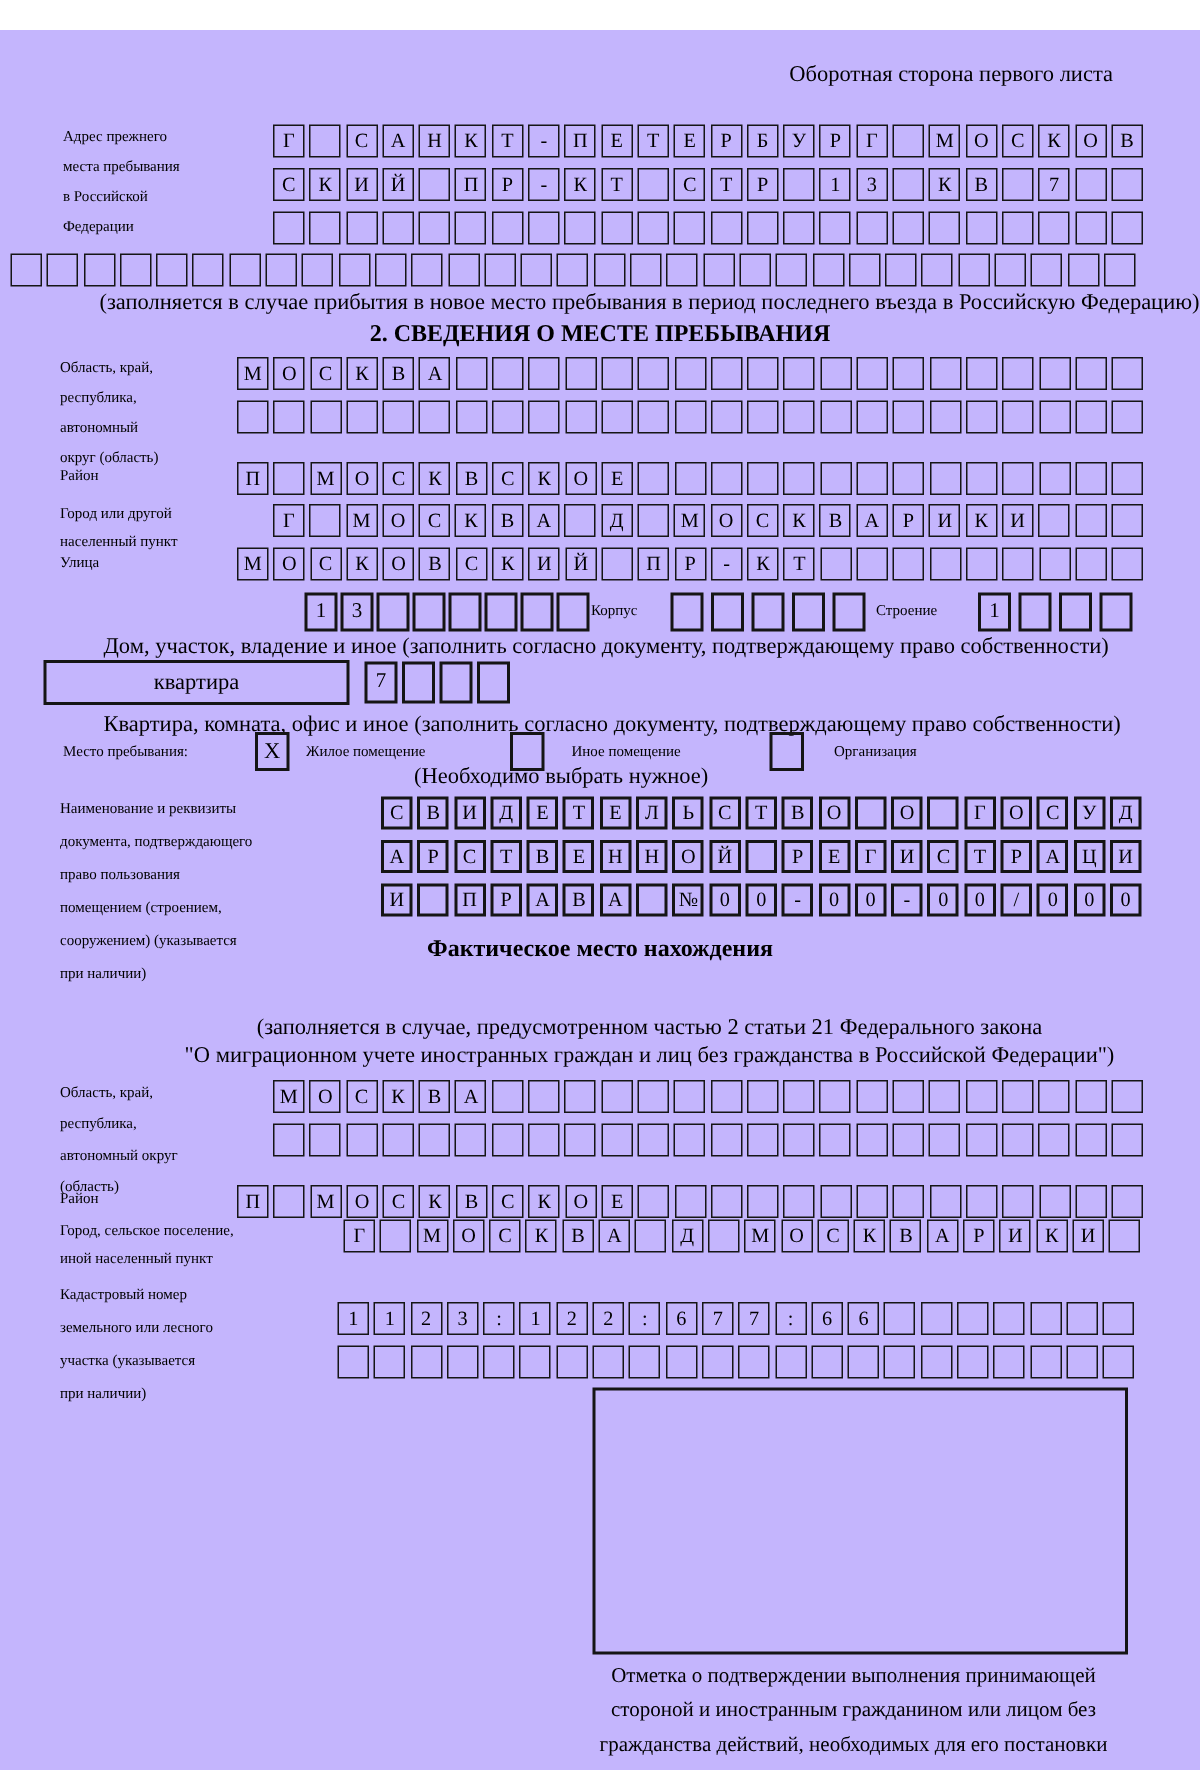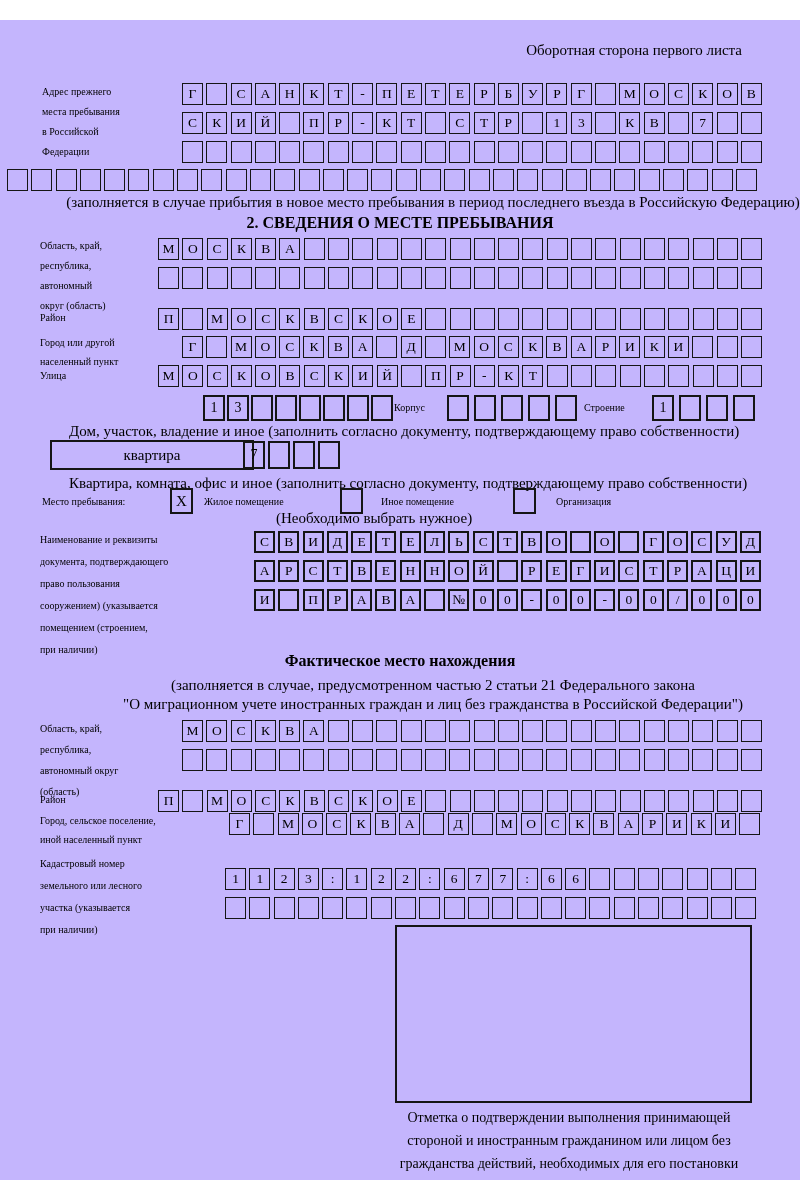--- a/index.html
+++ b/index.html
@@ -323,21 +323,21 @@
     </div>
   <div class="lbl" style="left:584px;top:378px;">Строение</div>
   <div class="cellrow sp" style="left:652px;top:375px;">
       <span class="cell">1</span>
       <span class="cell"></span>
       <span class="cell"></span>
       <span class="cell"></span>
     </div>
   <div class="caption" style="left:36px;top:403px;">Дом, участок, владение и иное (заполнить согласно документу, подтверждающему право собственности)</div>
 
-  <div class="widebox" style="left:50px;top:420px;width:204px;height:30px;text-align:center;">квартира</div>
+  <div class="widebox" style="left:29px;top:420px;width:204px;height:30px;text-align:center;">квартира</div>
   <div class="cellrow apt" style="left:243px;top:421px;">
       <span class="cell">7</span>
       <span class="cell"></span>
       <span class="cell"></span>
       <span class="cell"></span>
     </div>
   <div class="caption" style="left:36px;top:455px;">Квартира, комната, офис и иное (заполнить согласно документу, подтверждающему право собственности)</div>
 
   <div class="lbl" style="left:42px;top:472px;">Место пребывания:</div>
   <div class="checkbox" style="left:170px;top:468px;">X</div>
@@ -345,22 +345,22 @@
   <div class="checkbox" style="left:340px;top:468px;"></div>
   <div class="lbl" style="left:381px;top:472px;">Иное помещение</div>
   <div class="checkbox" style="left:513px;top:468px;"></div>
   <div class="lbl" style="left:556px;top:472px;">Организация</div>
   <div class="caption" style="left:243px;top:490px;">(Необходимо выбрать нужное)</div>
 
   <div class="lbl lh22" style="left:40px;top:509px;width:215px;">
       <div>Наименование и реквизиты</div>
       <div>документа, подтверждающего</div>
       <div>право пользования</div>
+      <div>помещением (строением,</div>
       <div>сооружением) (указывается</div>
-      <div>помещением (строением,</div>
       <div>при наличии)</div>
     </div>
   <div class="cellrow thick" style="left:254px;top:511px;">
       <span class="cell">С</span>
       <span class="cell">В</span>
       <span class="cell">И</span>
       <span class="cell">Д</span>
       <span class="cell">Е</span>
       <span class="cell">Т</span>
       <span class="cell">Е</span>
@@ -419,21 +419,21 @@
       <span class="cell">0</span>
       <span class="cell">-</span>
       <span class="cell">0</span>
       <span class="cell">0</span>
       <span class="cell">/</span>
       <span class="cell">0</span>
       <span class="cell">0</span>
       <span class="cell">0</span>
     </div>
 
-  <div class="h" style="top:632px;">Фактическое место нахождения</div>
+  <div class="h" style="top:604px;">Фактическое место нахождения</div>
   <div class="caption center" style="top:657px;">(заполняется в случае, предусмотренном частью 2 статьи 21 Федерального закона</div>
   <div class="caption center" style="top:676px;">"О миграционном учете иностранных граждан и лиц без гражданства в Российской Федерации")</div>
 
   <div class="lbl lh21" style="left:40px;top:698px;width:140px;">
       <div>Область, край,</div>
       <div>республика,</div>
       <div>автономный округ</div>
       <div>(область)</div>
     </div>
   <div class="cellrow" style="left:182px;top:700px;">

